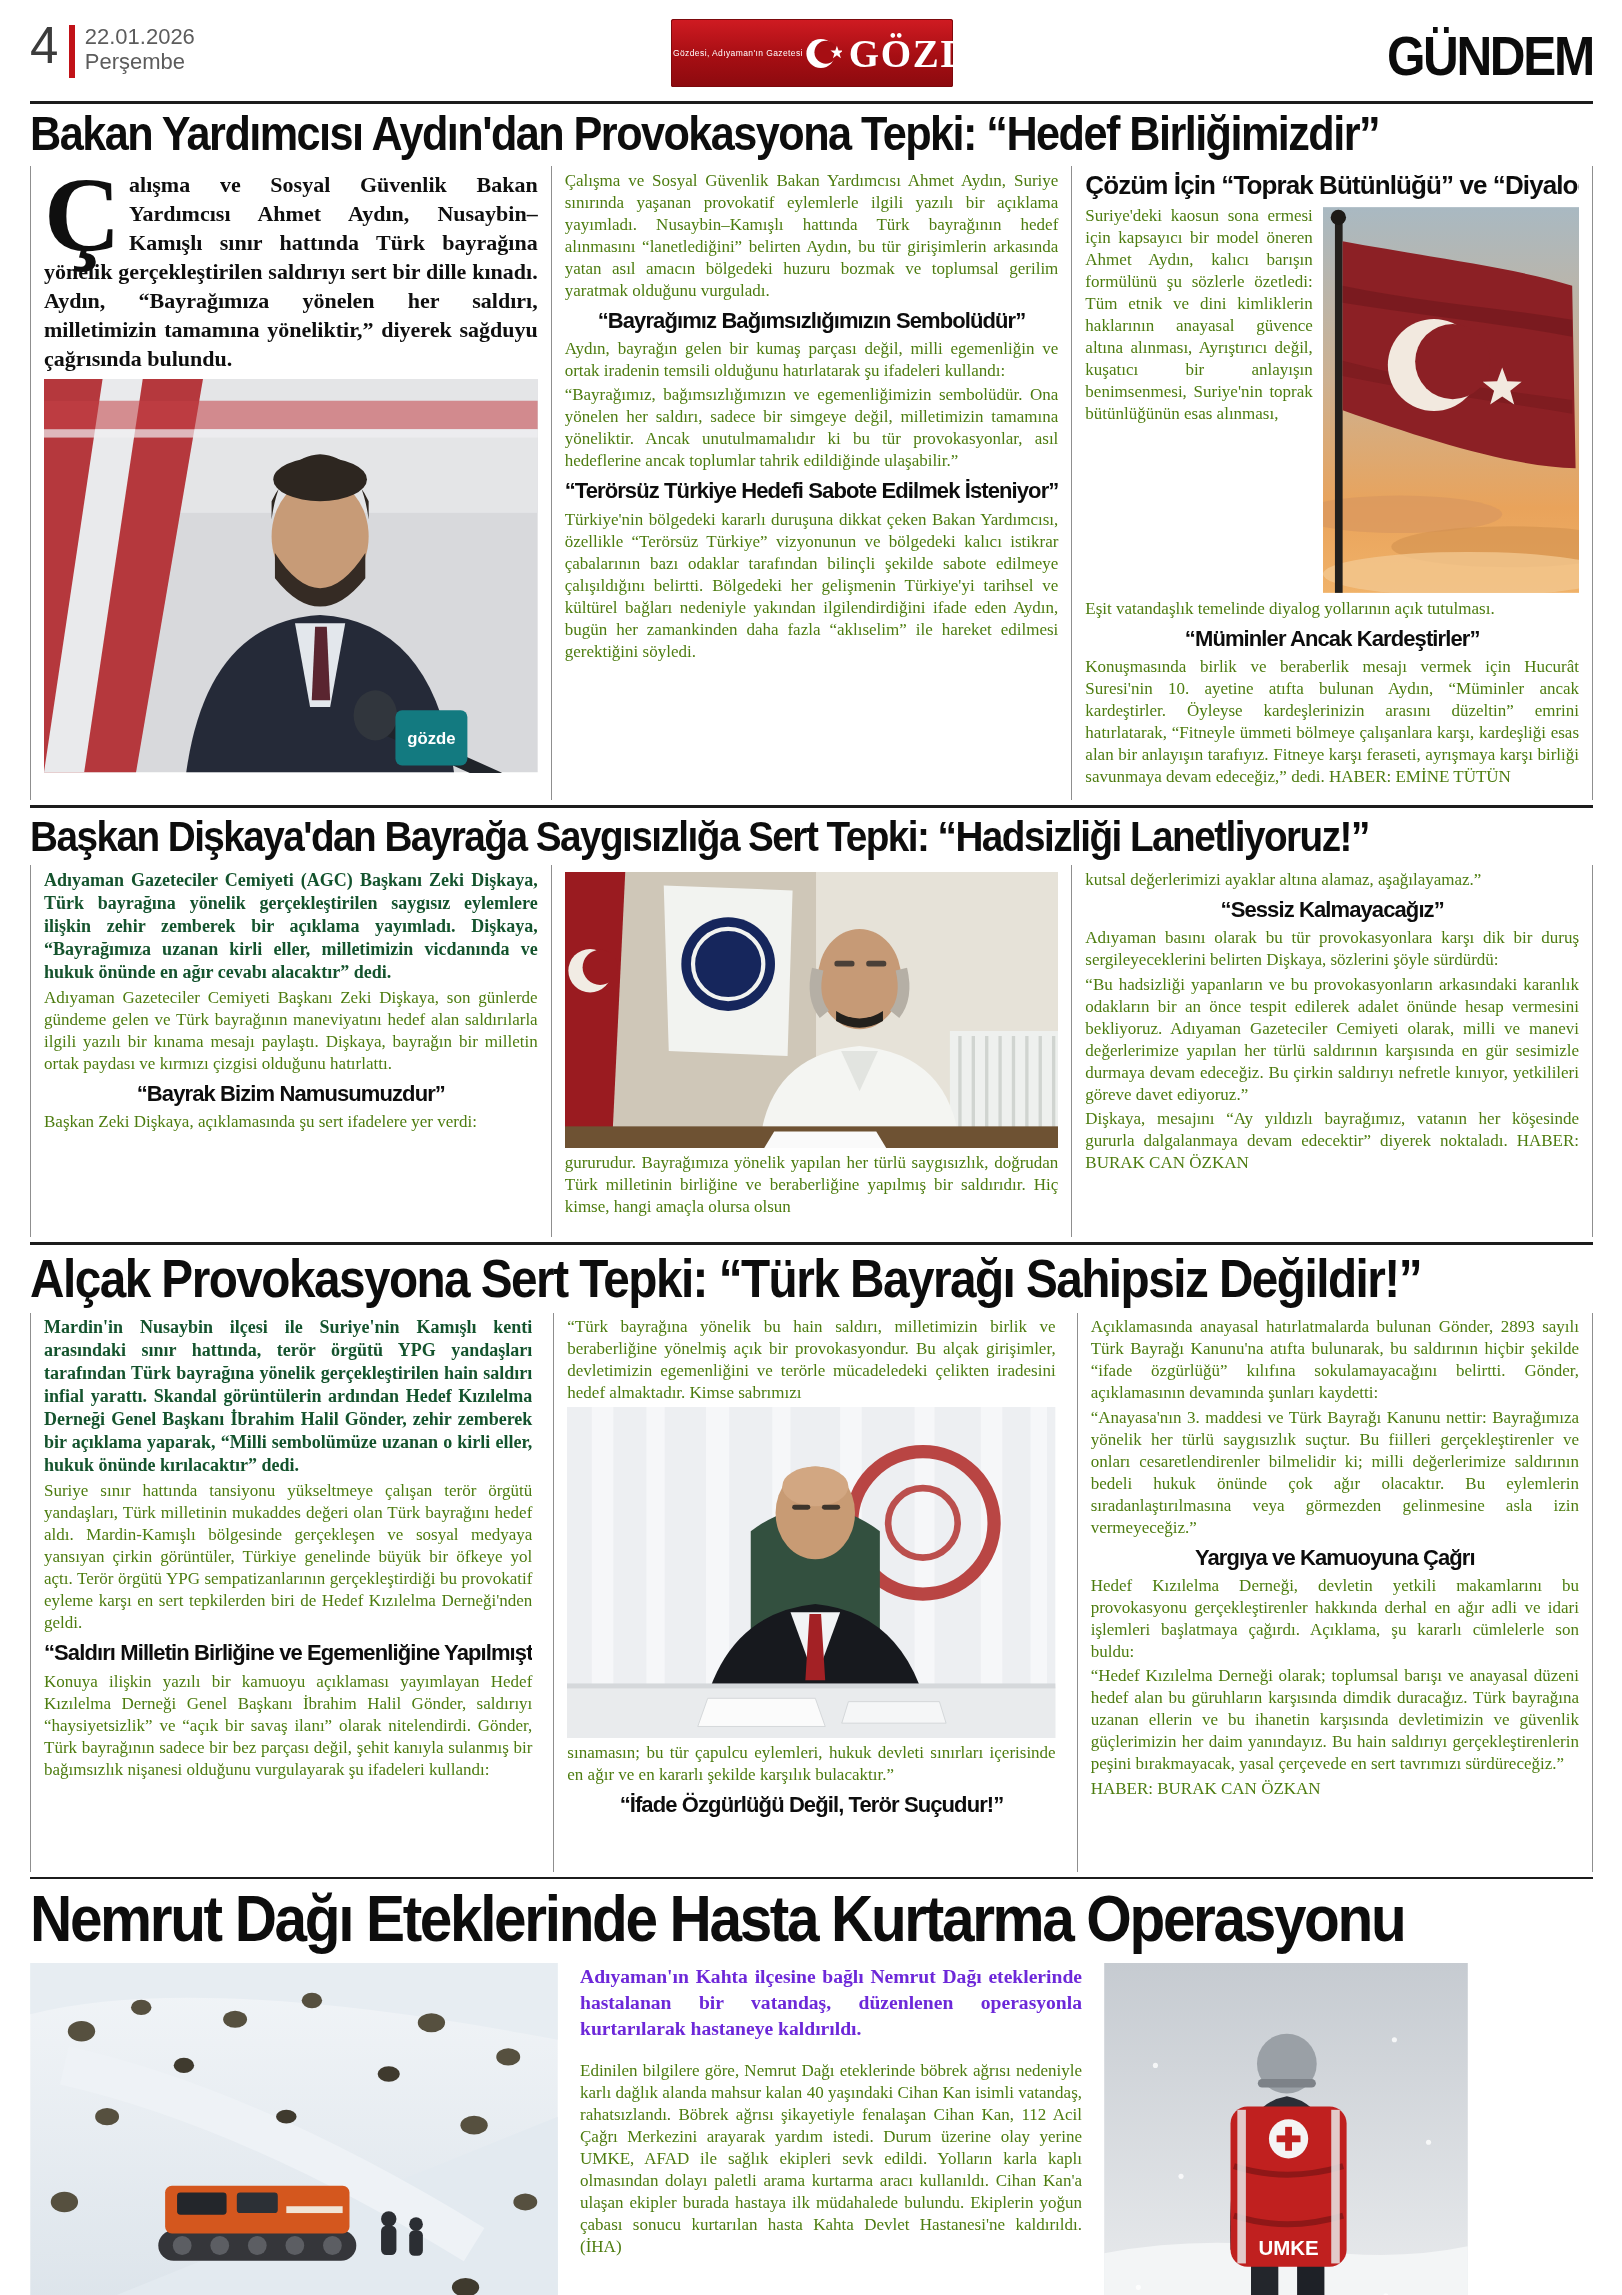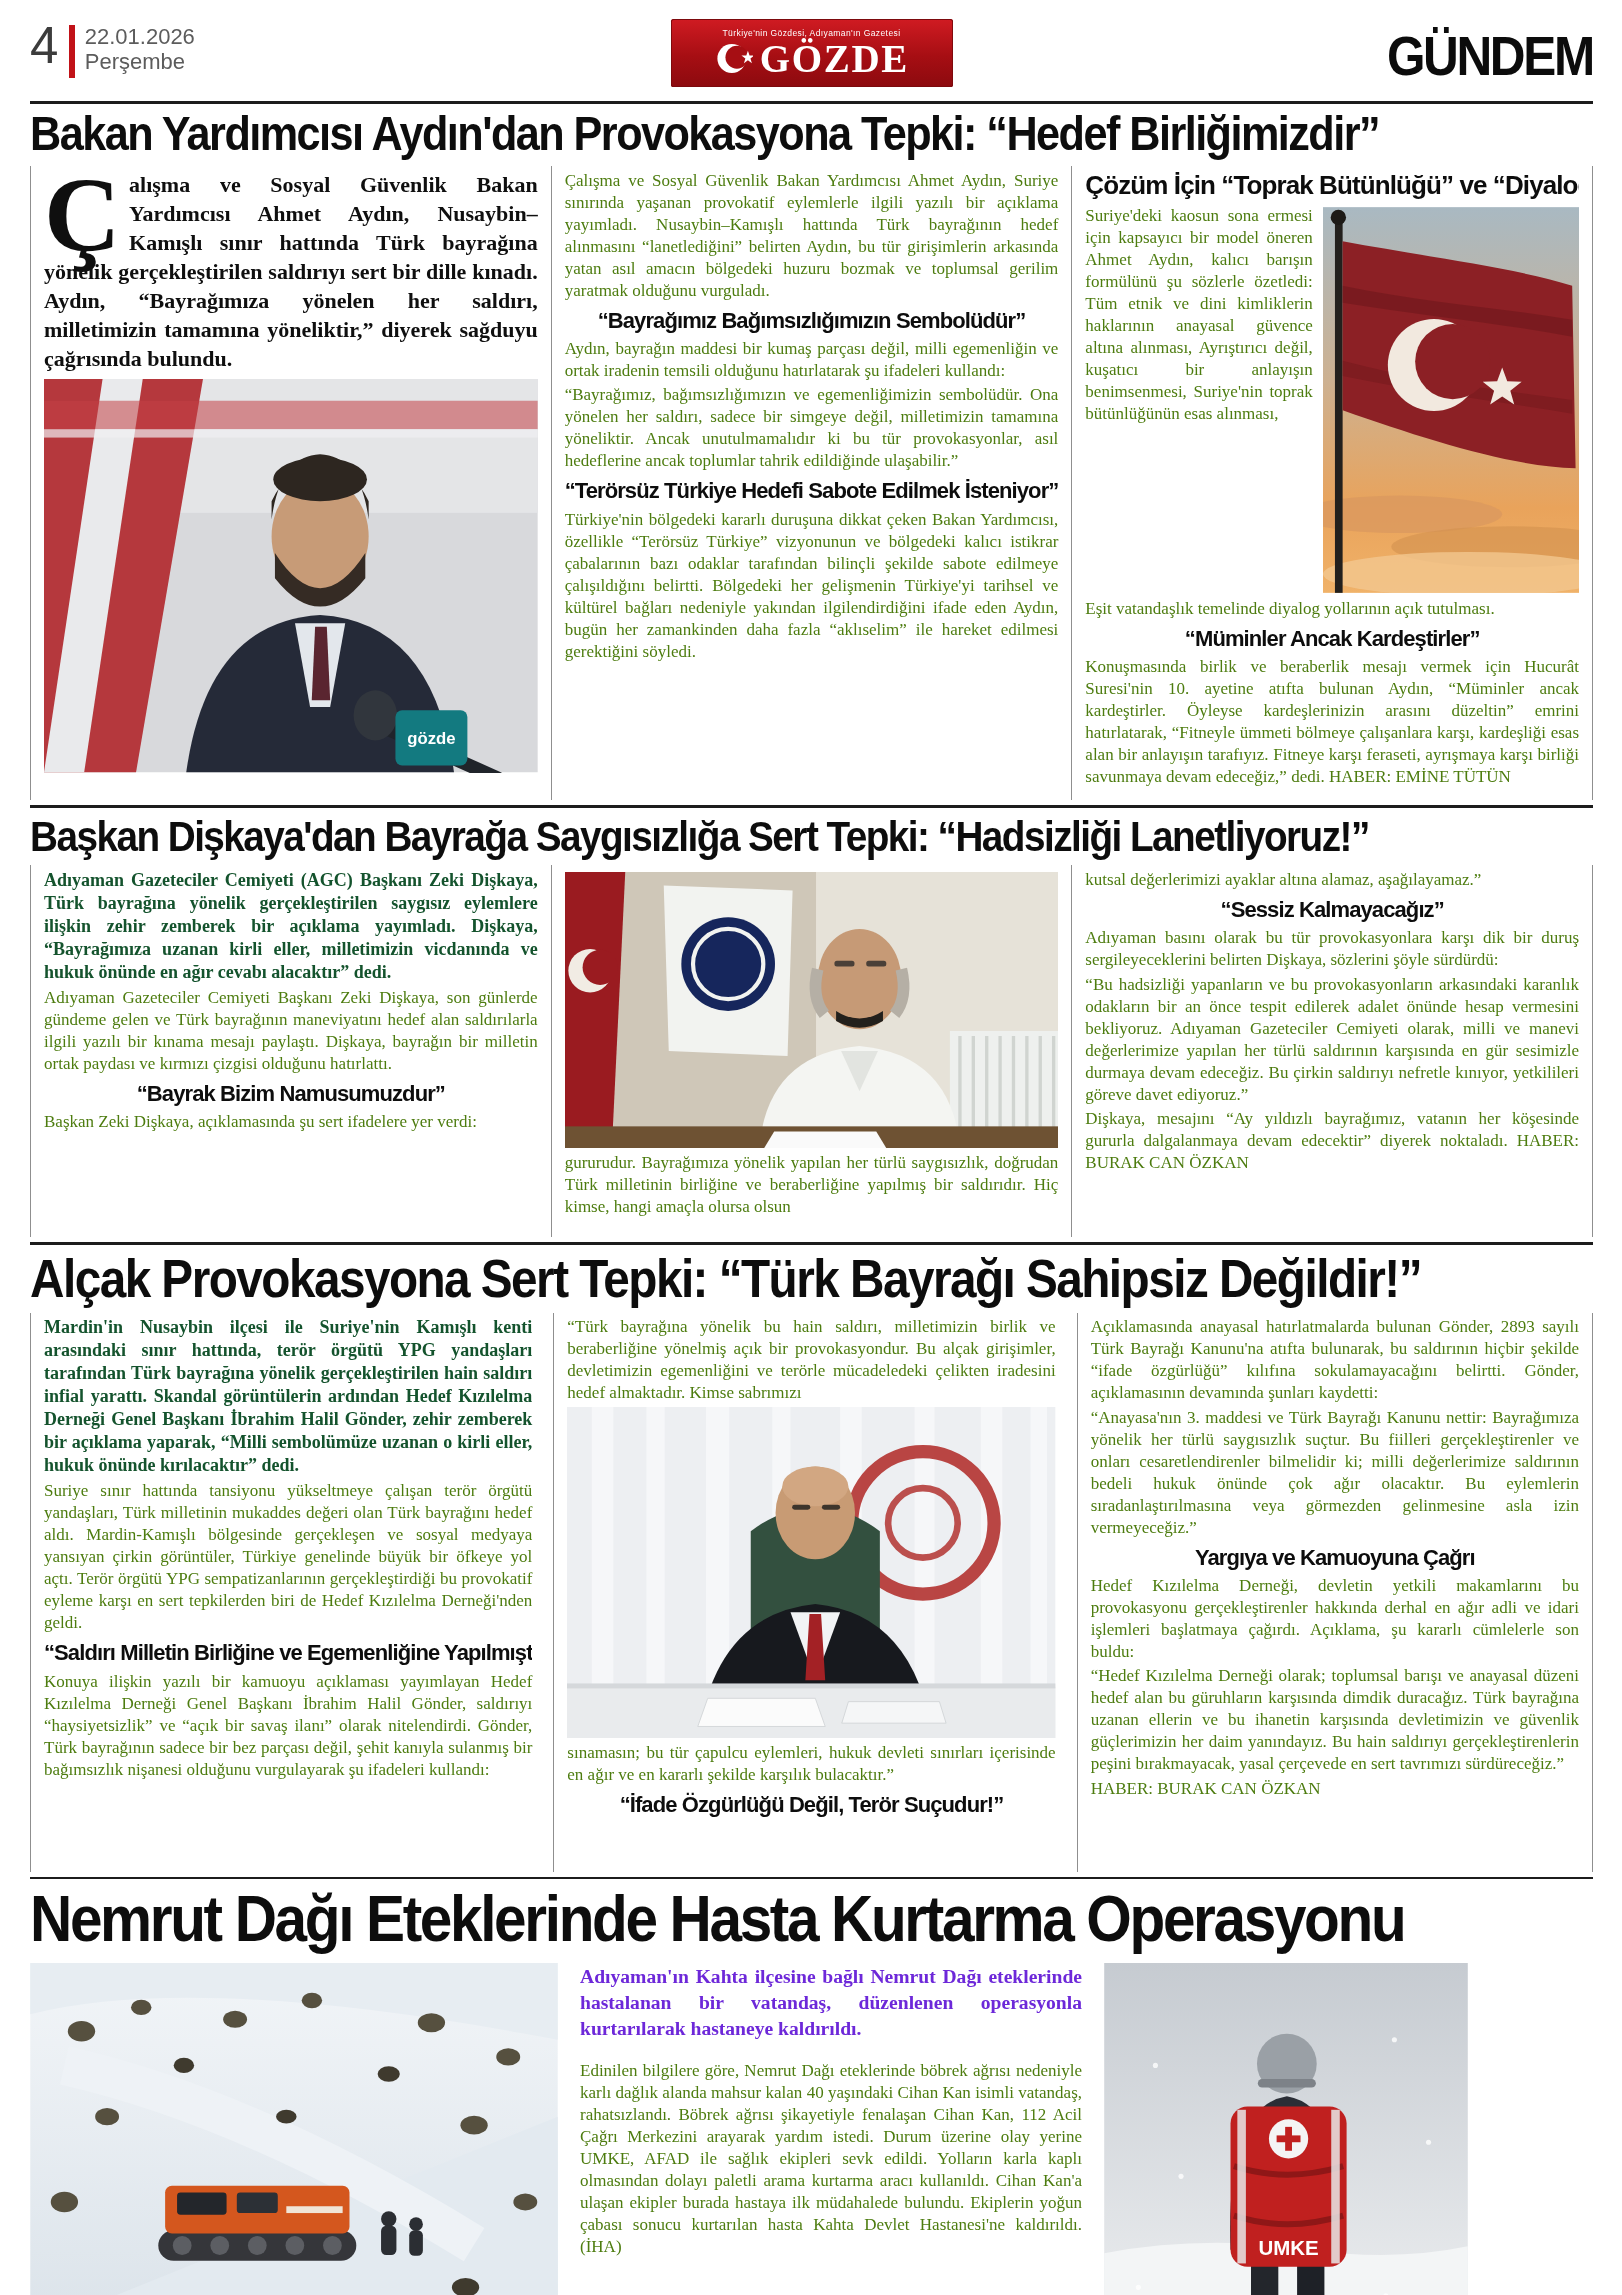--- a/index.html
+++ b/index.html
@@ -6,21 +6,21 @@
   .page{width:1623px;height:2295px;background:#fff;position:relative;overflow:hidden;
         font-family:"Liberation Serif",serif;color:#111;}
   
   .hdr{position:relative;height:101px;padding:22px 30px 0;box-sizing:border-box;}
   .hleft{display:flex;align-items:flex-start;gap:10.2px;}
   .pn{font-family:"Liberation Sans",sans-serif;font-size:51px;line-height:.95;color:#3c3c3c;}
   .redbar{width:6px;height:53px;background:#c11218;margin-top:3.4px;}
   .datebox{font-family:"Liberation Sans",sans-serif;font-size:22px;line-height:1.12;color:#5c5c5c;margin-top:3.4px;}
   .logo{position:absolute;left:50%;top:19px;transform:translateX(-50%);width:282px;height:68px;
         background:linear-gradient(180deg,#d01b22 0%,#a60e13 55%,#8c0a0f 100%);
-        border-radius:2.6px;display:flex;flex-direction:column;align-items:center;justify-content:center;box-shadow:0 0 0 0.9px #7c090d inset;}
+        border-radius:2.6px;display:flex;flex-direction:row;align-items:center;justify-content:center;box-shadow:0 0 0 0.9px #7c090d inset;}
   .tagline{color:#fff;font-family:"Liberation Sans",sans-serif;font-size:8.5px;letter-spacing:0.4px;margin-bottom:0.9px;white-space:nowrap;}
   .logorow{display:flex;align-items:center;gap:6.8px;}
   .logotext{color:#fff;font-family:"Liberation Serif",serif;font-weight:700;font-size:39px;line-height:1;letter-spacing:1.7px;}
   .gundem{position:absolute;right:30px;top:29px;font-family:"Liberation Sans",sans-serif;font-weight:700;
           font-size:55px;letter-spacing:-2.6px;line-height:1;color:#0c0c0c;transform:scaleX(.9);transform-origin:right center;}
   
   .rule{height:2.6px;background:#1c1c1c;margin:0 30px;}
   
   .headline{padding:6.8px 30px 3.4px;white-space:nowrap;overflow:hidden;}
   .hc{display:inline-block;transform:scaleX(.9);transform-origin:left center;
@@ -108,21 +108,21 @@
           <ellipse cx="396" cy="402" rx="26" ry="30" fill="#31363d"></ellipse>
           <rect x="420" y="396" width="86" height="66" rx="8" fill="#137a80"></rect>
           <text x="463" y="436" font-size="20" font-weight="bold" fill="#ffffff" text-anchor="middle">gözde</text>
         </svg>
       </div>
     </div>
 
     <div class="c">
       <p class="p">Çalışma ve Sosyal Güvenlik Bakan Yardımcısı Ahmet Aydın, Suriye sınırında yaşanan provokatif eylemlerle ilgili yazılı bir açıklama yayımladı. Nusaybin–Kamışlı hattında Türk bayrağının hedef alınmasını “lanetlediğini” belirten Aydın, bu tür girişimlerin arkasında yatan asıl amacın bölgedeki huzuru bozmak ve toplumsal gerilim yaratmak olduğunu vurguladı.</p>
       <div class="sub">“Bayrağımız Bağımsızlığımızın Sembolüdür”</div>
-      <p class="p">Aydın, bayrağın maddesi bir kumaş parçası değil, milli egemenliğin ve ortak iradenin temsili olduğunu hatırlatarak şu ifadeleri kullandı:</p>
+      <p class="p">Aydın, bayrağın gelen bir kumaş parçası değil, milli egemenliğin ve ortak iradenin temsili olduğunu hatırlatarak şu ifadeleri kullandı:</p>
       <p class="p">“Bayrağımız, bağımsızlığımızın ve egemenliğimizin sembolüdür. Ona yönelen her saldırı, sadece bir simgeye değil, milletimizin tamamına yöneliktir. Ancak unutulmamalıdır ki bu tür provokasyonlar, asıl hedeflerine ancak toplumlar tahrik edildiğinde ulaşabilir.”</p>
       <div class="sub">“Terörsüz Türkiye Hedefi Sabote Edilmek İsteniyor”</div>
       <p class="p">Türkiye'nin bölgedeki kararlı duruşuna dikkat çeken Bakan Yardımcısı, özellikle “Terörsüz Türkiye” vizyonunun ve bölgedeki kalıcı istikrar çabalarının bazı odaklar tarafından bilinçli şekilde sabote edilmeye çalışıldığını belirtti. Bölgedeki her gelişmenin Türkiye'yi tarihsel ve kültürel bağları nedeniyle yakından ilgilendirdiğini ifade eden Aydın, bugün her zamankinden daha fazla “aklıselim” ile hareket edilmesi gerektiğini söyledi.</p>
     </div>
 
     <div class="c">
       <div class="sub big">Çözüm İçin “Toprak Bütünlüğü” ve “Diyalog” Vurgusu</div>
       <div class="flagwrap">
         <svg viewBox="0 0 300 452" width="256" height="386">
           <defs>

